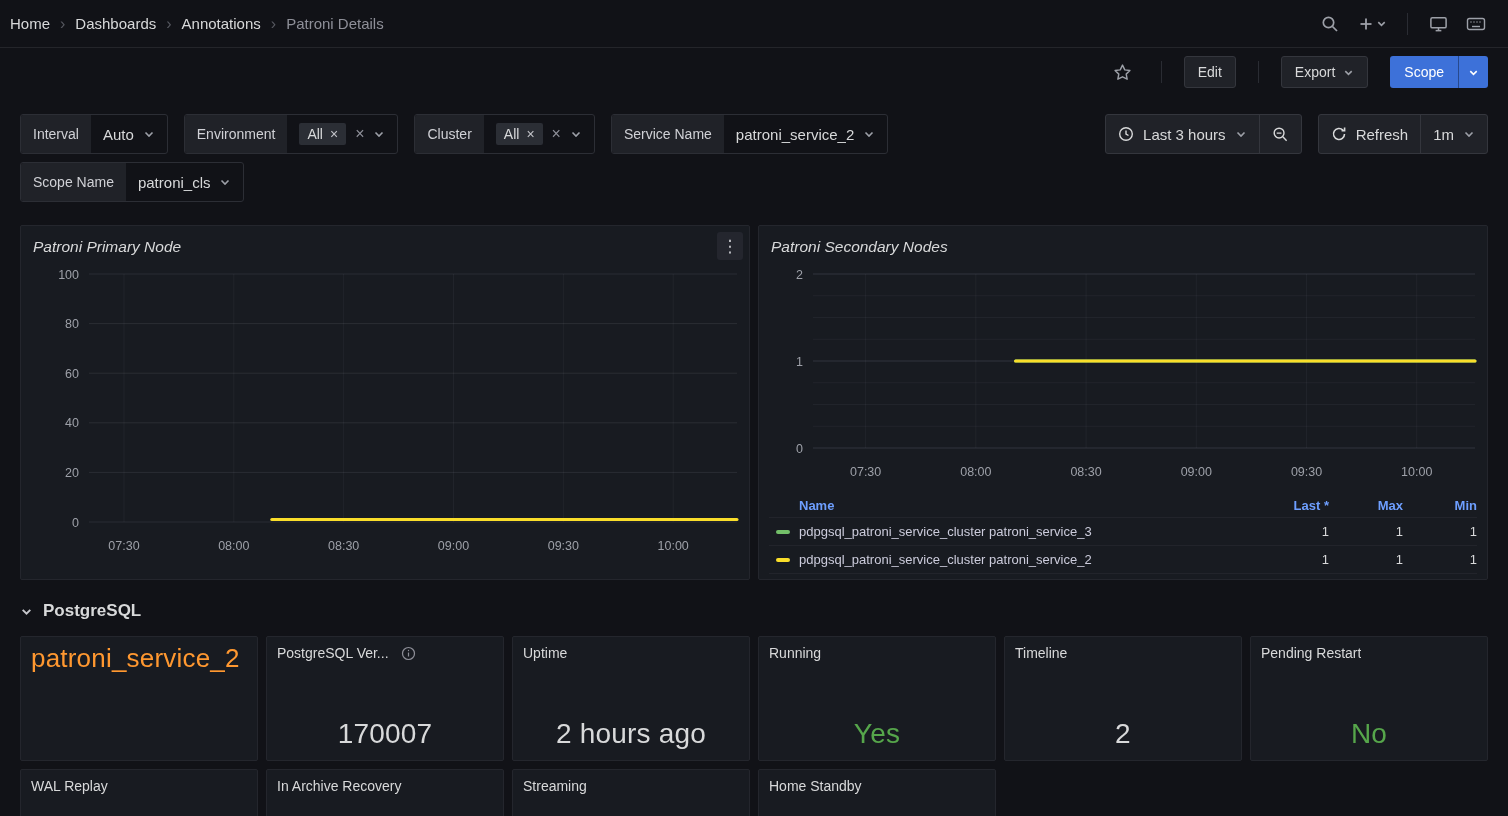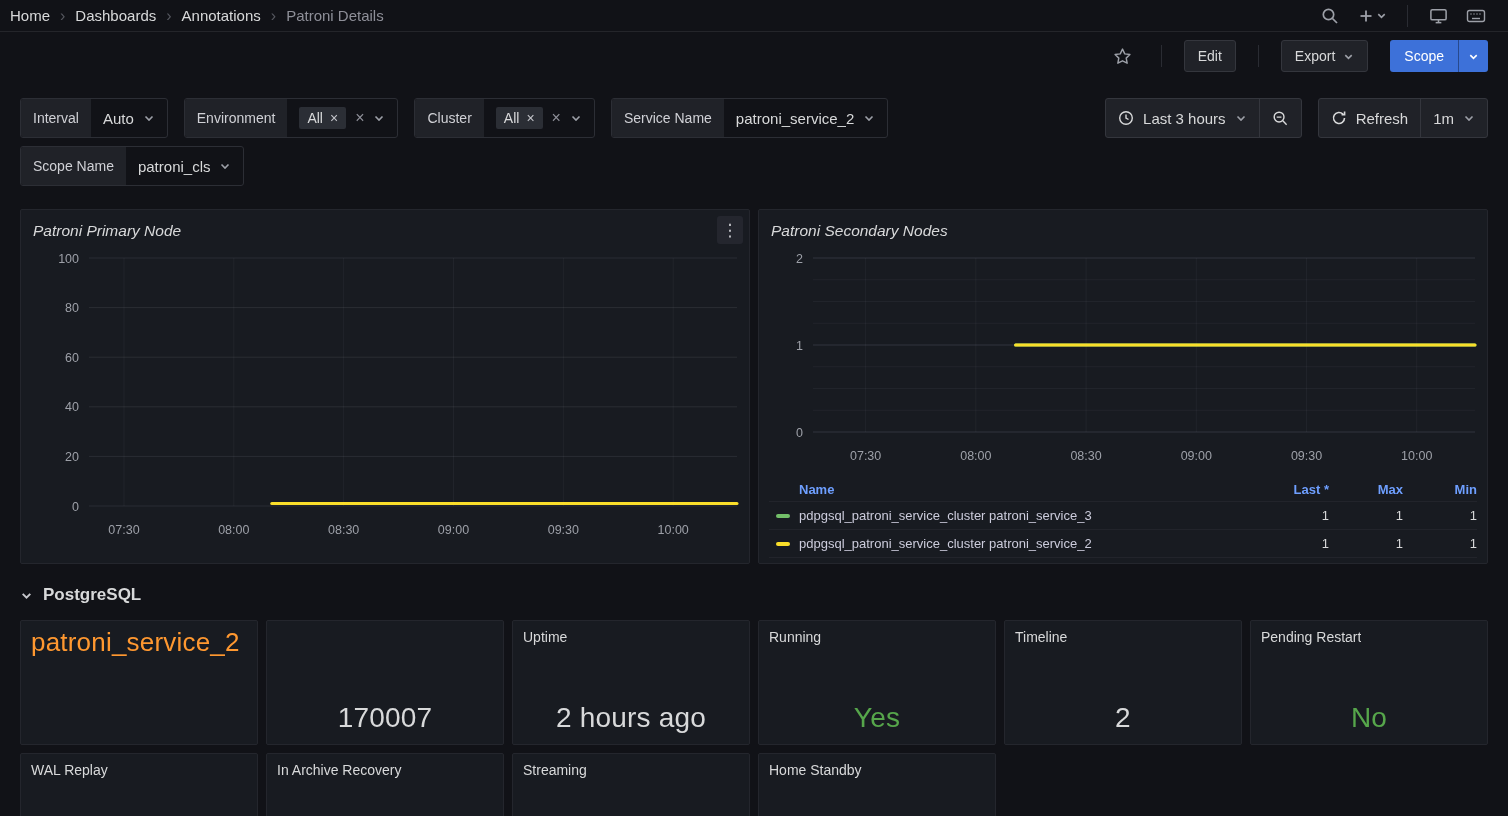--- a/index.html
+++ b/index.html
@@ -5,21 +5,21 @@
   * { box-sizing: border-box; margin: 0; padding: 0; }
   html,body { width:1508px; height:816px; }
   body {
     background:#111217; color:#ccccdc;
     font-family:"Liberation Sans", sans-serif;
     overflow:hidden; font-size:14px;
   }
   svg { display:block; }
 
   
-  .topnav{height:32px;display:flex;align-items:center;justify-content:space-between;
+  .topnav{height:48px;display:flex;align-items:center;justify-content:space-between;
     padding:0 16px 0 10px;border-bottom:1px solid rgba(204,204,220,0.10);}
   .crumbs{display:flex;align-items:center;gap:10px;font-size:15px;}
   .crumb{color:#d8d9da;cursor:pointer;}
   .crumb.current{color:#8e8f98;cursor:default;}
   .crumb-sep{color:#55575f;font-size:16px;}
   .nav-icons{display:flex;align-items:center;gap:6px;}
   .icon-btn{width:32px;height:32px;display:flex;align-items:center;justify-content:center;
     border-radius:4px;color:#9da0a8;cursor:pointer;}
   .nav-divider{width:1px;height:22px;background:#2a2c33;margin:0 8px;}
   .plus-combo{display:flex;align-items:center;gap:2px;color:#9da0a8;cursor:pointer;padding:4px 6px;border-radius:4px;}
@@ -370,20 +370,30 @@
   <span class="section-title">PostgreSQL</span>
 </div>
 
 <div class="stats-row">
   <div class="panel stat-panel stat-topleft">
     <div class="stat-body">
       <span class="stat-value" style="color: rgb(255, 152, 48);">patroni_service_2</span>
     </div>
   </div>
   <div class="panel stat-panel">
+    <div class="stat-head">
+      <span class="stat-title">PostgreSQL Ver...</span>
+      <span class="info-icon">
+        <svg width="15" height="15" viewBox="0 0 16 16" fill="none" stroke="currentColor" stroke-width="1.3">
+          <circle cx="8" cy="8" r="6.4"></circle>
+            <line x1="8" y1="7" x2="8" y2="11.2"></line>
+            <circle cx="8" cy="4.8" r="0.7" fill="currentColor" stroke="none"></circle>
+        </svg>
+      </span>
+    </div>
     <div class="stat-body">
         <span class="stat-value" style="color: rgb(216, 217, 218);">170007</span>
       </div>
   </div>
   <div class="panel stat-panel">
     <div class="stat-head">
         <span class="stat-title">Uptime</span>
       </div>
     <div class="stat-body">
         <span class="stat-value" style="color: rgb(216, 217, 218);">2 hours ago</span>

